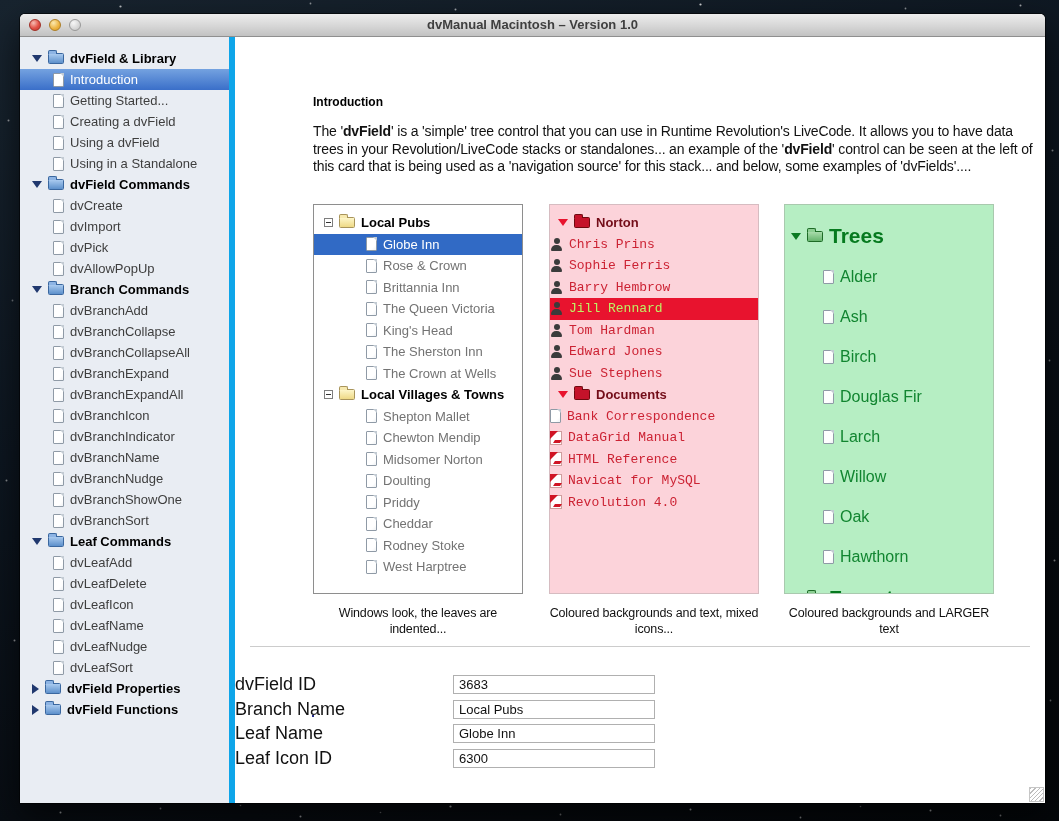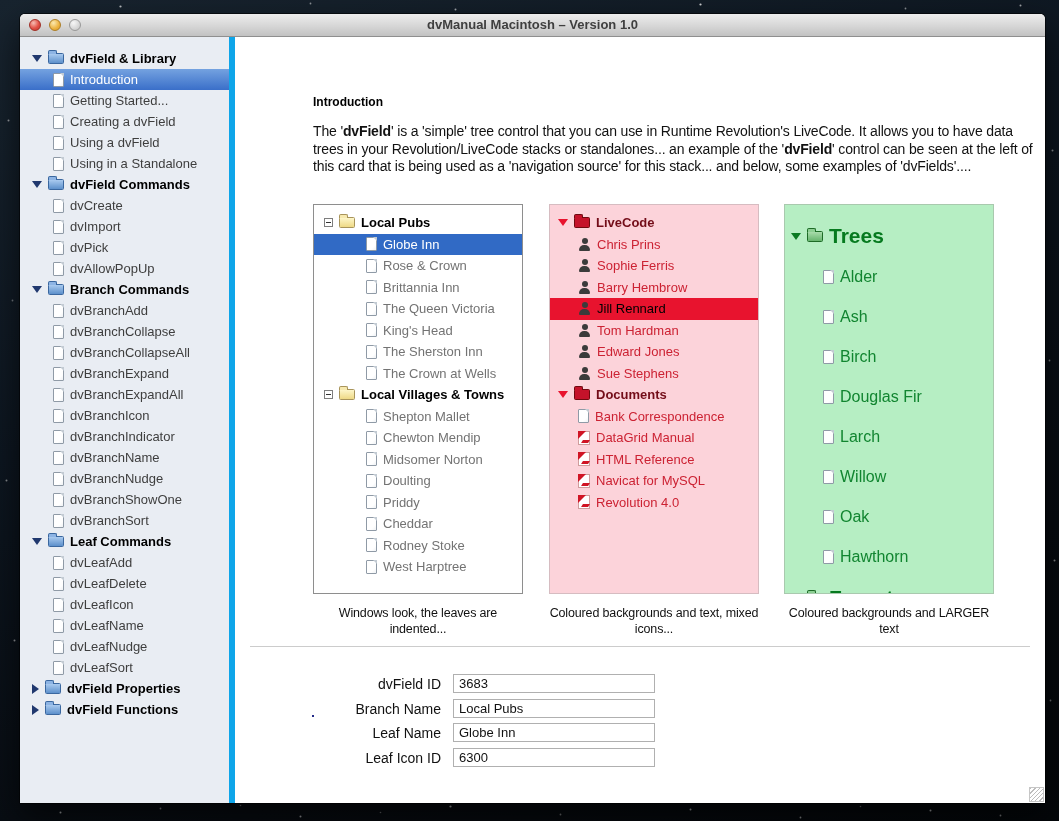--- a/index.html
+++ b/index.html
@@ -87,34 +87,34 @@
   #tree-1{left:314px;background:#fcd3da;border:1px solid #d6bcc1;}
   #tree-2{left:549px;background:#b6eec3;border:1px solid #a9c9ae;padding-top:2px;}
 
   .t-row{display:flex;align-items:center;gap:6px;box-sizing:border-box;}
   #tree-0 .t-row{height:21.5px;font-size:13px;color:#737373;}
   #tree-0 .t-row.branch{font-weight:bold;color:#000;padding-left:10px;}
   #tree-0 .t-row.leaf{padding-left:52px;}
   #tree-0 .t-row.selected{background:#316ac5;color:#fff;}
   #tree-1 .t-row{height:21.5px;font-size:13px;color:#cc2233;}
   #tree-1 .t-row.branch{font-weight:bold;color:#730c18;padding-left:8px;}
-  #tree-1 .t-row.leaf{padding-left:28px;}
-  #tree-1 .t-row.selected{background:#e8132e;color:#000000;}
+  #tree-1 .t-row.leaf{font-family:Liberation Mono, monospace;}
+  #tree-1 .t-row.selected{background:#e8132e;color:#bef264;}
   #tree-2 .t-row{height:24px;font-size:16px;color:#118530;margin-top:16px;}
   #tree-2 .t-row.branch{font-weight:bold;color:#067a1f;font-size:21px;height:26px;padding-left:6px;}
   #tree-2 .t-row.leaf{padding-left:38px;}
   #tree-2 .t-row.selected{background:#00651c;color:#fff;}
 
   .caption{position:absolute;top:569px;width:210px;text-align:center;font-size:12.5px;line-height:15.5px;color:#111;letter-spacing:-0.15px;}
   #cap-0{left:78px;} #cap-1{left:314px;} #cap-2{left:549px;}
 
   .divider{position:absolute;left:15px;top:609px;width:780px;height:1px;background:#cccccc;}
 
   .form-row{position:absolute;display:flex;align-items:center;}
-  .form-row .flabel{width:206px;text-align:right;padding-right:12px;font-size:14px;color:#111;}
+  .form-row .flabel{width:206px;padding-right:12px;font-size:18px;color:#111;}
   .form-row input{width:202px;height:19px;box-sizing:border-box;border:1px solid #b0b0b0;background:#fff;
     font-family:"Liberation Sans","DejaVu Sans",sans-serif;font-size:13px;color:#111;padding:0 5px;outline:none;}
 
   .stray{position:absolute;left:77px;top:678px;width:2px;height:2px;background:#222a88;}
   .grip{position:absolute;right:1px;bottom:1px;width:15px;height:15px;border:1px solid #c6c6c6;box-sizing:border-box;
     background:repeating-linear-gradient(315deg,#ffffff 0 2px,#bdbdbd 2px 3px);}
 </style>
 </head>
 <body>
 
@@ -341,21 +341,21 @@
           </div>
           <div class="t-row leaf">
             <span class="ic ic-page"></span>
             <span class="lbl">West Harptree</span>
           </div>
         </div>
       <div class="tree-box" id="tree-1">
           <div class="t-row branch">
             <span class="ic tri tri-down red"></span>
             <span class="ic fold fold-red"></span>
-            <span class="lbl">LiveCode</span>
+            <span class="lbl">Norton</span>
           </div>
           <div class="t-row leaf">
             <span class="ic person"></span>
             <span class="lbl">Chris Prins</span>
           </div>
           <div class="t-row leaf">
             <span class="ic person"></span>
             <span class="lbl">Sophie Ferris</span>
           </div>
           <div class="t-row leaf">

